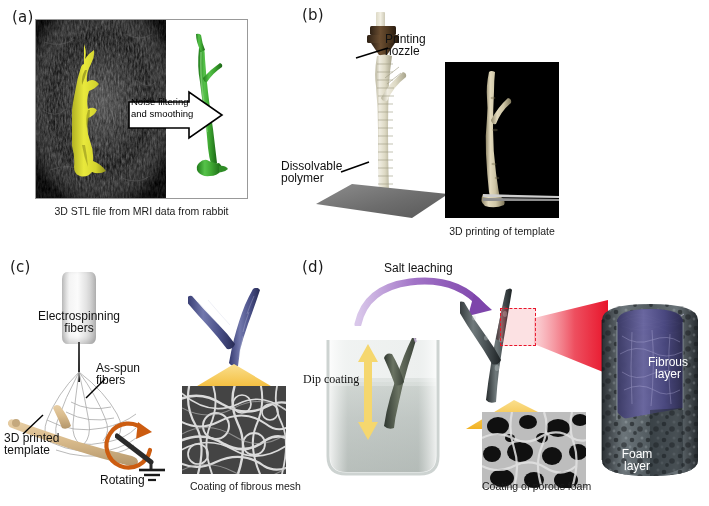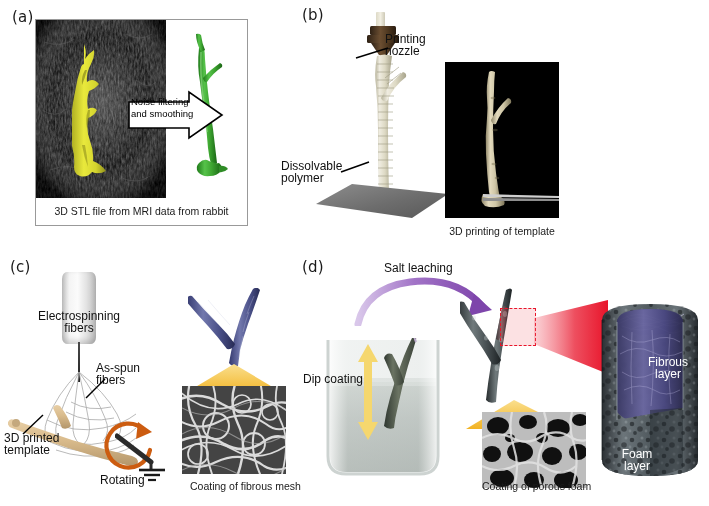--- a/index.html
+++ b/index.html
@@ -30,21 +30,21 @@
     position: absolute;
     font-size: 12px;
     line-height: 12px;
     color: #111;
     white-space: nowrap;
   }
   .lbl.ctr { text-align: center; margin-top: 10px; }
 
   
   #pa-frame {
-    position: absolute; left: 35px; top: 19px; width: 213px; height: 207px;
+    position: absolute; left: 35px; top: 19px; width: 213px; height: 180px;
     border: 1px solid #999; background: #fff;
   }
   #pa-mri {
     position: absolute; left: 0; top: 0; width: 130px; height: 178px;
     background:
       radial-gradient(ellipse 60% 45% at 52% 46%, #2a2a2a 0%, #111 55%, #050505 100%),
       #000;
     overflow: hidden;
   }
   .speckle { position: absolute; inset: 0; opacity: .85; }
@@ -504,21 +504,21 @@
     <path d="M6 2 L6 118 q0 18 18 18 L98 136 q18 0 18 -18 L116 2 Z" fill="#f2f4f3"></path>
     <path d="M8 44 L114 44 L114 118 q0 16 -16 16 L24 134 q-16 0 -16 -16 Z" fill="url(#solg)"></path>
     <path d="M8 40 L114 40 L114 48 L8 48 Z" fill="#cfd6d2" opacity=".8"></path>
     <path d="M6 2 L6 118 q0 18 18 18 L98 136 q18 0 18 -18 L116 2 Z" fill="url(#glassg)"></path>
     <path d="M6 2 L6 118 q0 18 18 18 L98 136 q18 0 18 -18 L116 2" stroke="#cdd3d1" stroke-width="3" fill="none"></path>
   </svg>
 
   <svg id="pd-dip" viewBox="0 0 20 96">
     <path d="M10 0 L20 18 L14 18 L14 78 L20 78 L10 96 L0 78 L6 78 L6 18 L0 18 Z" fill="#f5d76e"></path>
   </svg>
-  <div class="lbl" style="left:303px; top:373px;">
+  <div class="lbl" style="left:303px; top:373px;font-family:Liberation Serif, serif;">
     <div>Dip  coating</div>
   </div>
 
   <svg id="pd-dipstick" viewBox="0 0 56 108">
     <defs>
       <linearGradient id="dsg" x1="0" y1="0" x2="1" y2="0">
         <stop offset="0%" stop-color="#2f3730"></stop>
         <stop offset="45%" stop-color="#6b7463"></stop>
         <stop offset="100%" stop-color="#3a4238"></stop>
       </linearGradient>

